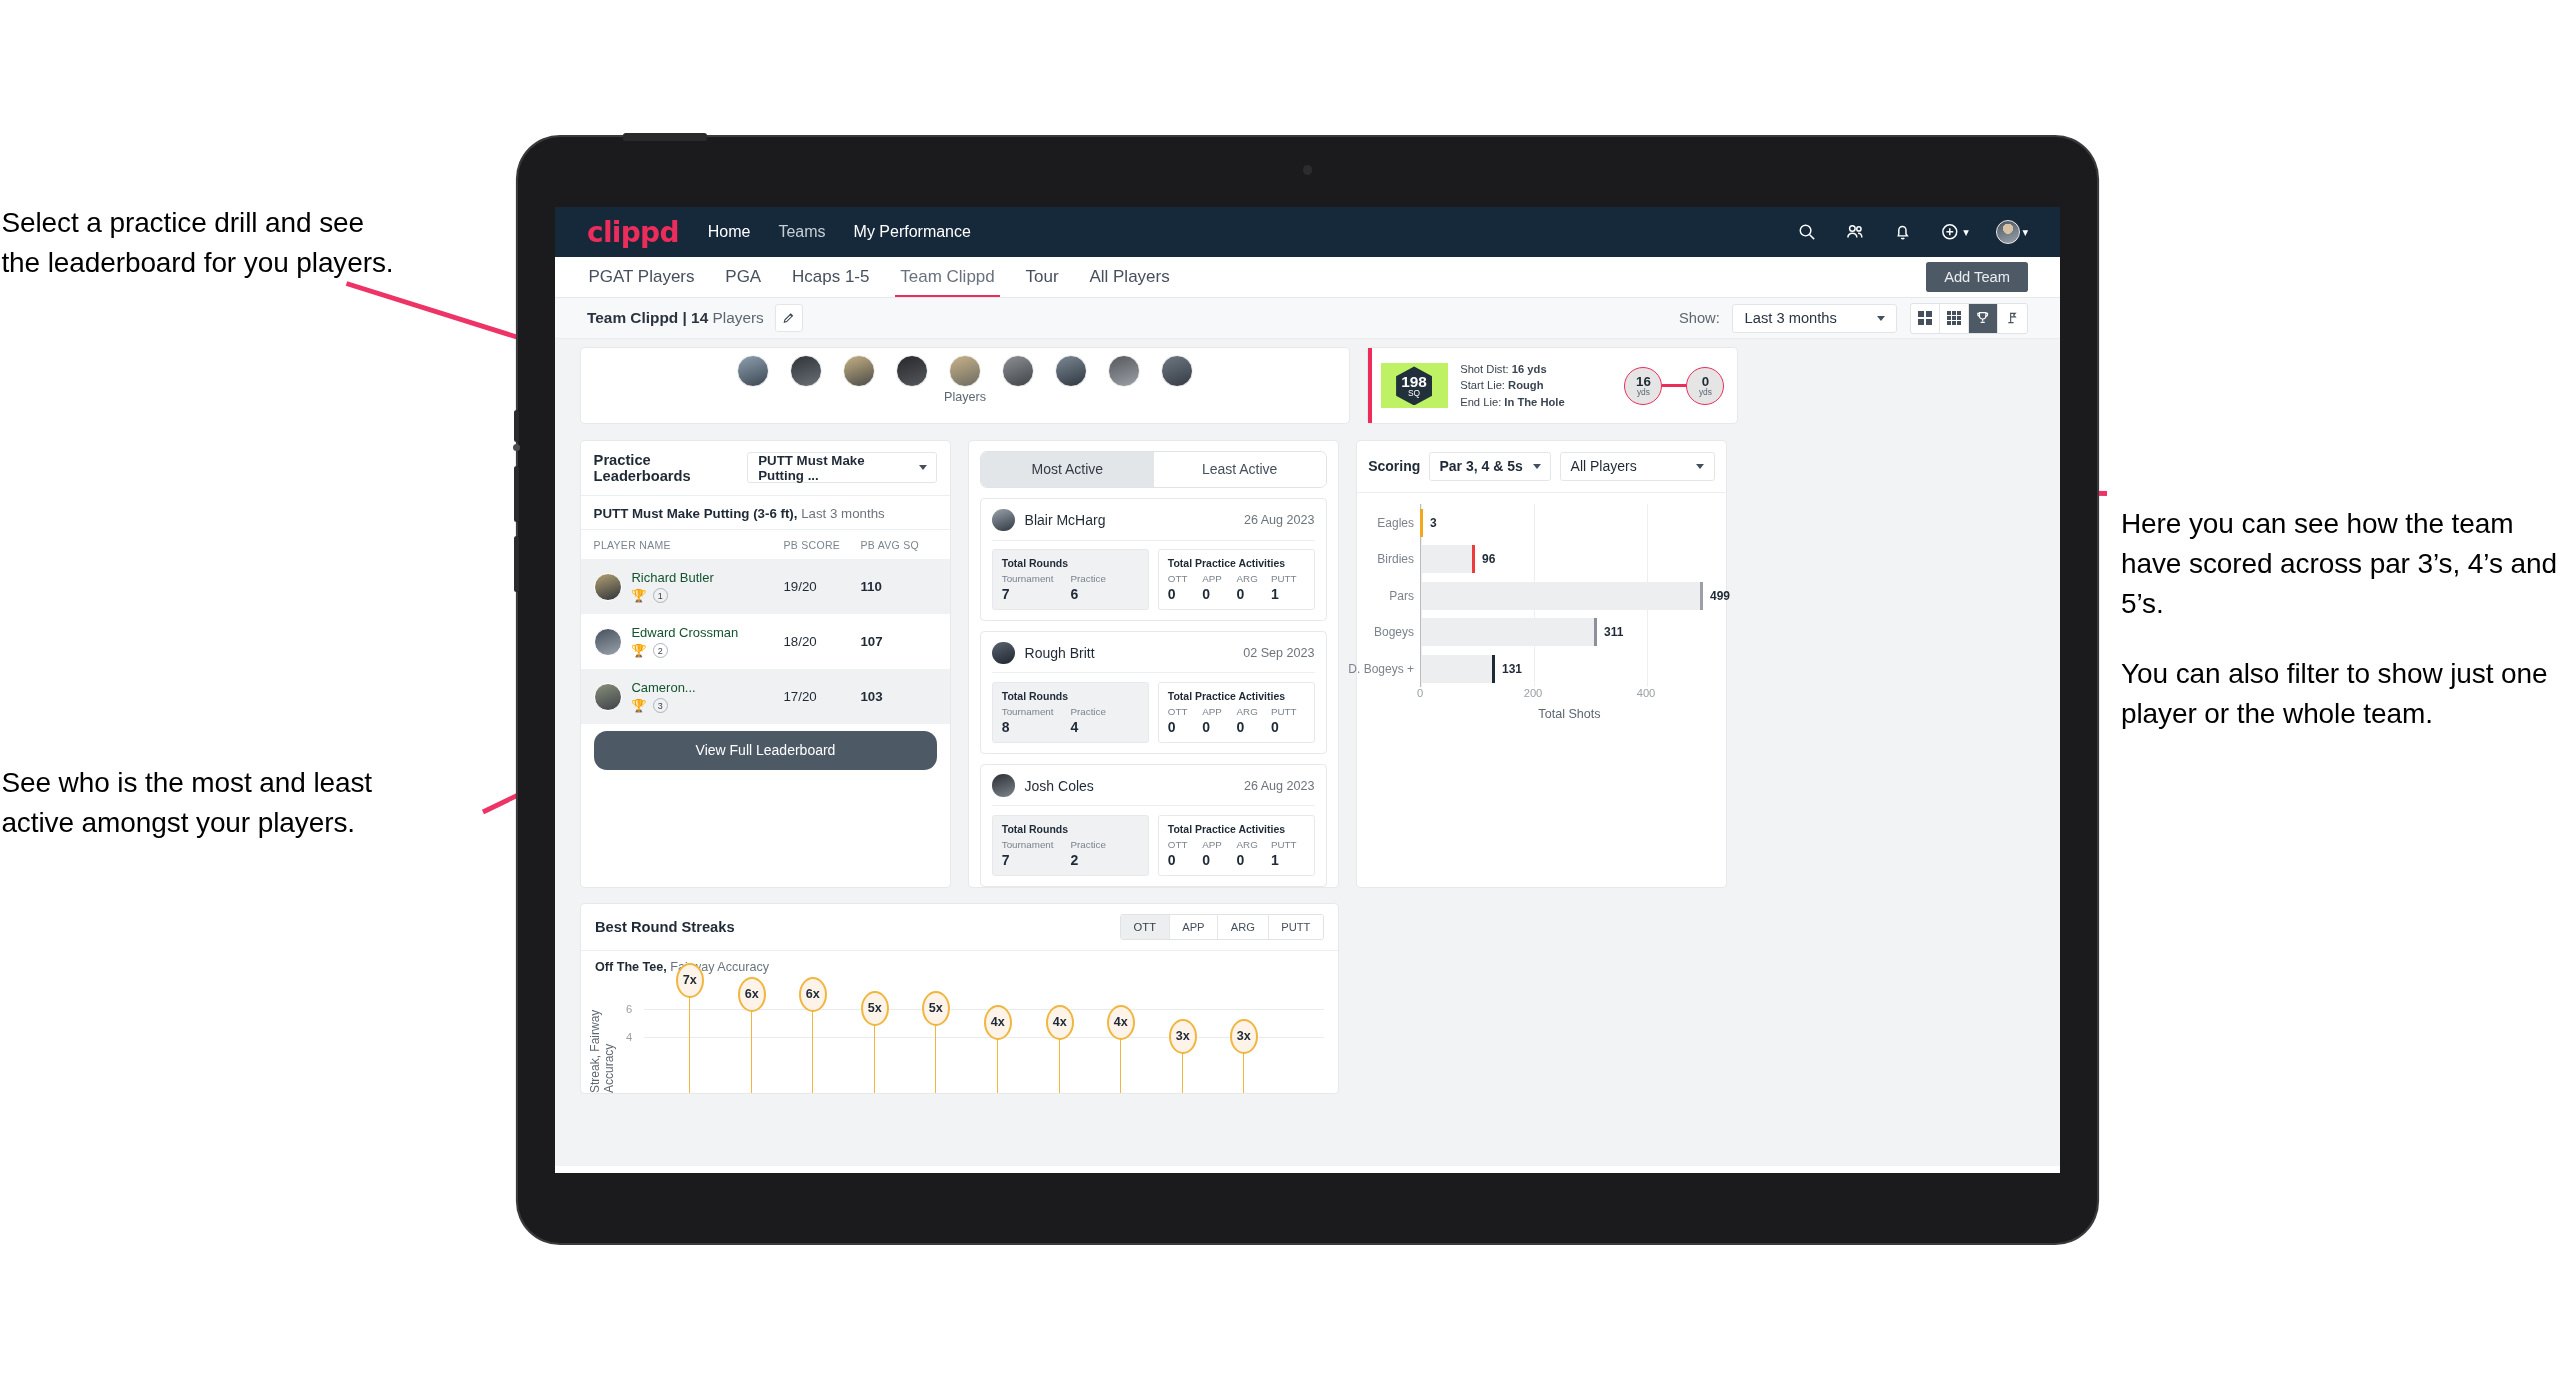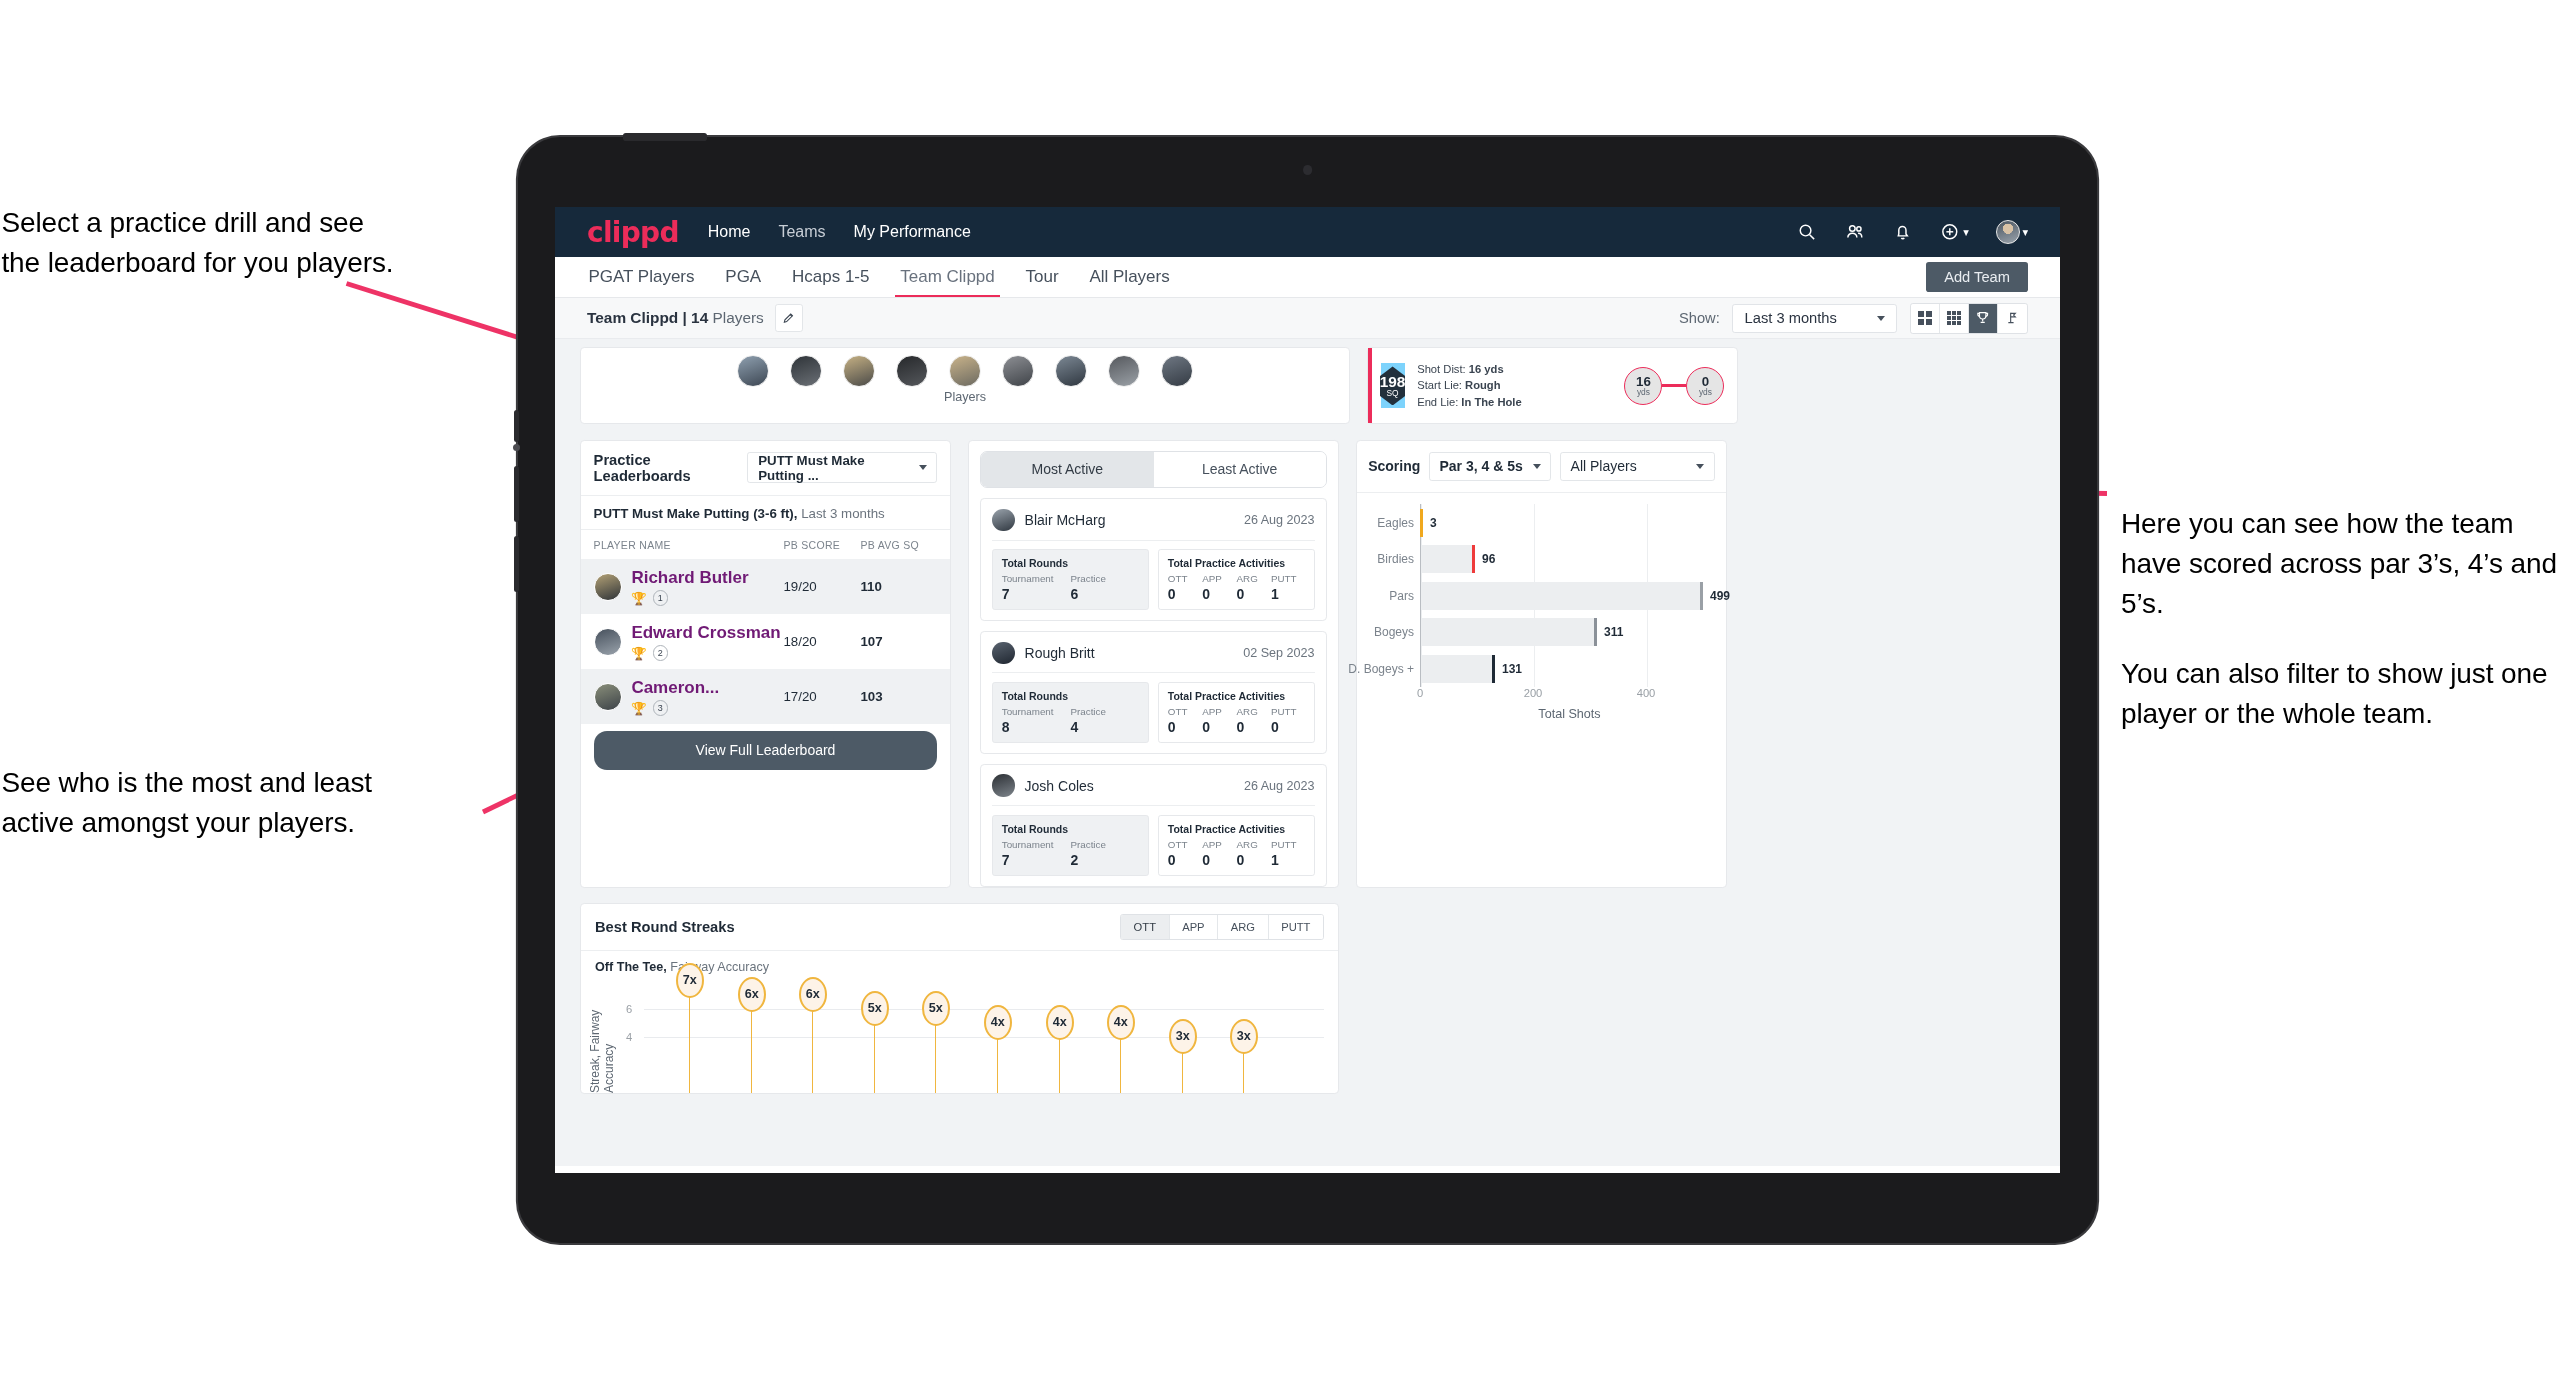--- a/index.html
+++ b/index.html
@@ -118,21 +118,21 @@
   .av3{background:linear-gradient(160deg,#c6b184,#4a4a48);}
   .av4{background:linear-gradient(160deg,#26282b,#55585c);}
   .av5{background:linear-gradient(160deg,#c9b38a,#6c6a61);}
   .av6{background:linear-gradient(160deg,#8d8f94,#3f4348);}
   .av7{background:linear-gradient(160deg,#7c8894,#2f3740);}
   .av8{background:linear-gradient(160deg,#55585d,#9ba1a7);}
   .av9{background:linear-gradient(160deg,#6f7883,#343b44);}
   .players-label { text-align:center; font-size:12.6px; color:#5d6772; margin-top:2.8px;}
   .shot-card { width:371px; height:77px; display:flex; align-items:center; gap:12.6px; padding:0 12.6px; position:relative;}
   .shot-card::before{content:"";position:absolute;left:0;top:0;bottom:0;width:3.5px;background:#ec2c5a;}
-  .hexbadge { width:24px;height:45px;background:#7dd3fc; display:flex;align-items:center;justify-content:center;position:relative;}
+  .hexbadge { width:67px;height:45px;background:#bef264; display:flex;align-items:center;justify-content:center;position:relative;}
   .hexinner { width:36px;height:39px;background:#22303c;clip-path:polygon(50% 0,100% 25%,100% 75%,50% 100%,0 75%,0 25%);color:#fff;display:flex;flex-direction:column;align-items:center;justify-content:center;line-height:1;}
   .hexinner b{font-size:15.4px;}
   .hexinner small{font-size:8.4px;}
   .shot-lines { font-size:11.2px; color:#3a4450; line-height:1.5;}
   .shot-lines b{font-weight:700;}
   .dumbbell { margin-left:auto; display:flex; align-items:center; }
   .circ { width:38px;height:38px;border-radius:50%;border:1.4px solid #ec2c5a;background:#e5e5e5;display:flex;flex-direction:column;align-items:center;justify-content:center;line-height:1.05;}
   .circ b{font-size:13.3px;color:#1f2a36;}
   .circ small{font-size:8.4px;color:#5d6772;}
   .bar-link{width:24px;height:2.8px;background:#ec2c5a;}
@@ -153,21 +153,21 @@
   .lb-cols .c1{flex:1;}
   .lb-cols .c2{width:77px;}
   .lb-cols .c3{width:77px;}
   .lb-row { display:flex; align-items:center; padding:9.8px 12.6px; height:55px;}
   .lb-row.alt{background:#eff1f3;}
   .lb-av { width:28px;height:28px;border-radius:50%;margin-right:9.8px;border:1.4px solid #fff;}
   .lbav1{background:linear-gradient(160deg,#b4a276,#2e3338);}
   .lbav2{background:linear-gradient(160deg,#46505c,#9aa3ac);}
   .lbav3{background:linear-gradient(160deg,#8a8f7a,#3c4248);}
   .lb-name-wrap{flex:1;}
-  .lb-name{font-size:17px;color:#701a75;font-weight:bold;}
+  .lb-name{font-size:13px;color:#14532d;}
   .lb-badges{display:flex;align-items:center;gap:5.6px;margin-top:2.8px;}
   .trophy{font-size:12.6px;}
   .t-gold{color:#eab43a;}
   .t-silver{color:#b9bcc0;}
   .t-bronze{color:#d39258;}
   .rankcirc{width:15.4px;height:15.4px;border-radius:50%;border:0.7px solid #aeb4ba;display:flex;align-items:center;justify-content:center;font-size:9px;color:#3a4450;}
   .lb-val{width:77px;font-size:13.3px;color:#1f2a36;}
   .lb-val.b{font-weight:700;}
   .lb-btn{margin:7px 12.6px 12.6px;background:#4d5a66;color:#fff;font-size:14px;text-align:center;padding:11.2px 0;border-radius:13px;}
 

